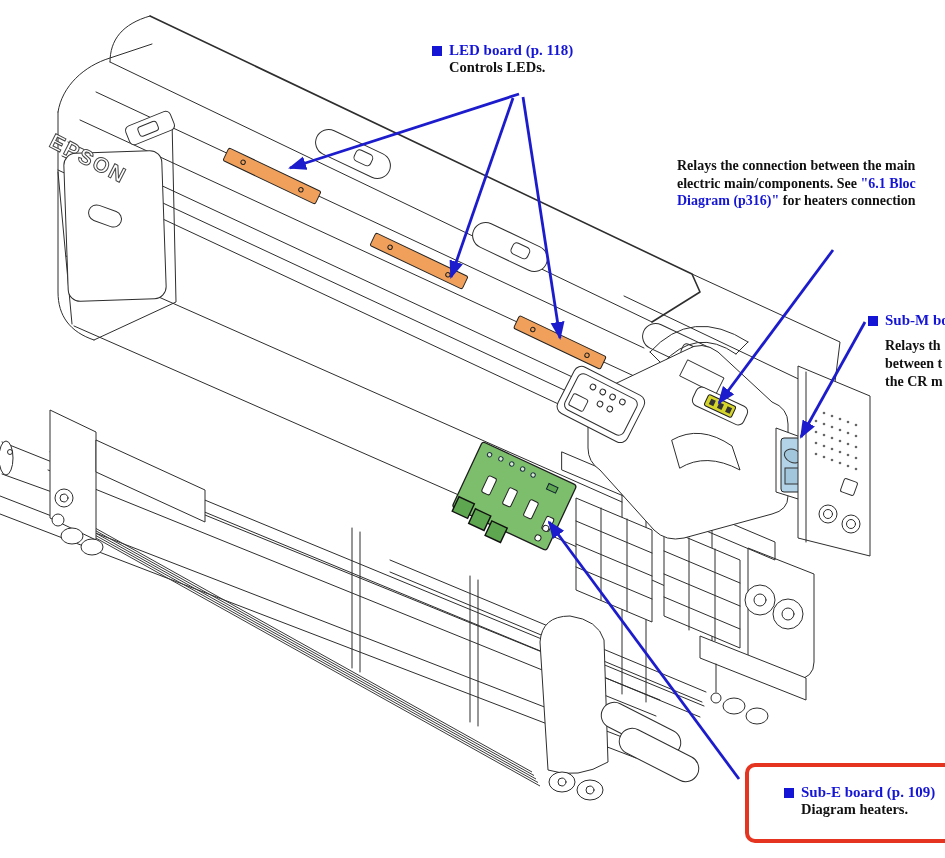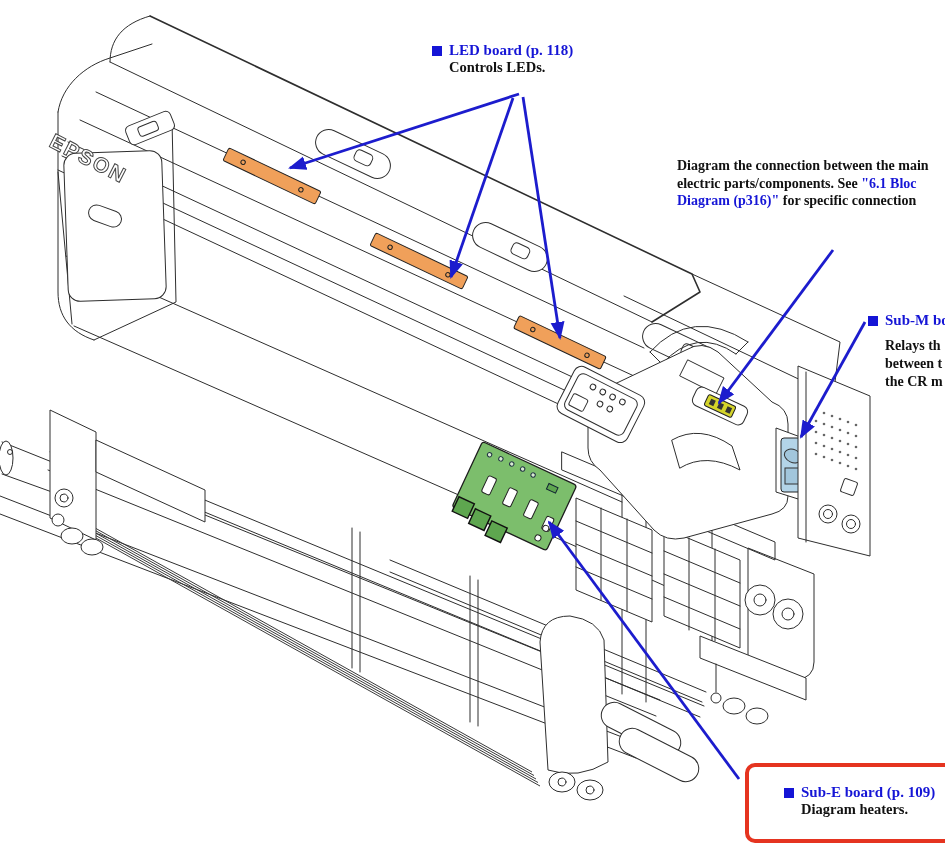--- a/index.html
+++ b/index.html
@@ -261,23 +261,23 @@
 <div class="callout" style="left:432px;top:42px;">
   <div class="c-title">
     <span class="bullet"></span>
     <span>LED board (p. 118)</span>
   </div>
   <div class="c-desc">Controls LEDs.</div>
 </div>
 
 <div class="callout" style="left:658px;top:148px;">
   <div class="c-body">
-    <div>Diagram the connection between the main</div>
-    <div><span>electric parts/components. See </span><span class="link">"6.1 Bloc</span></div>
-    <div><span class="link">Diagram (p316)"</span><span> for specific connection</span></div>
+    <div>Relays the connection between the main</div>
+    <div><span>electric main/components. See </span><span class="link">"6.1 Bloc</span></div>
+    <div><span class="link">Diagram (p316)"</span><span> for heaters connection</span></div>
   </div>
 </div>
 
 <div class="callout" style="left:868px;top:312px;">
   <div class="c-title">
     <span class="bullet"></span>
     <span>Sub-M bo</span>
   </div>
   <div class="c-body" style="margin-left:17px;margin-top:8px;line-height:18px;">
     <div>Relays th</div>

